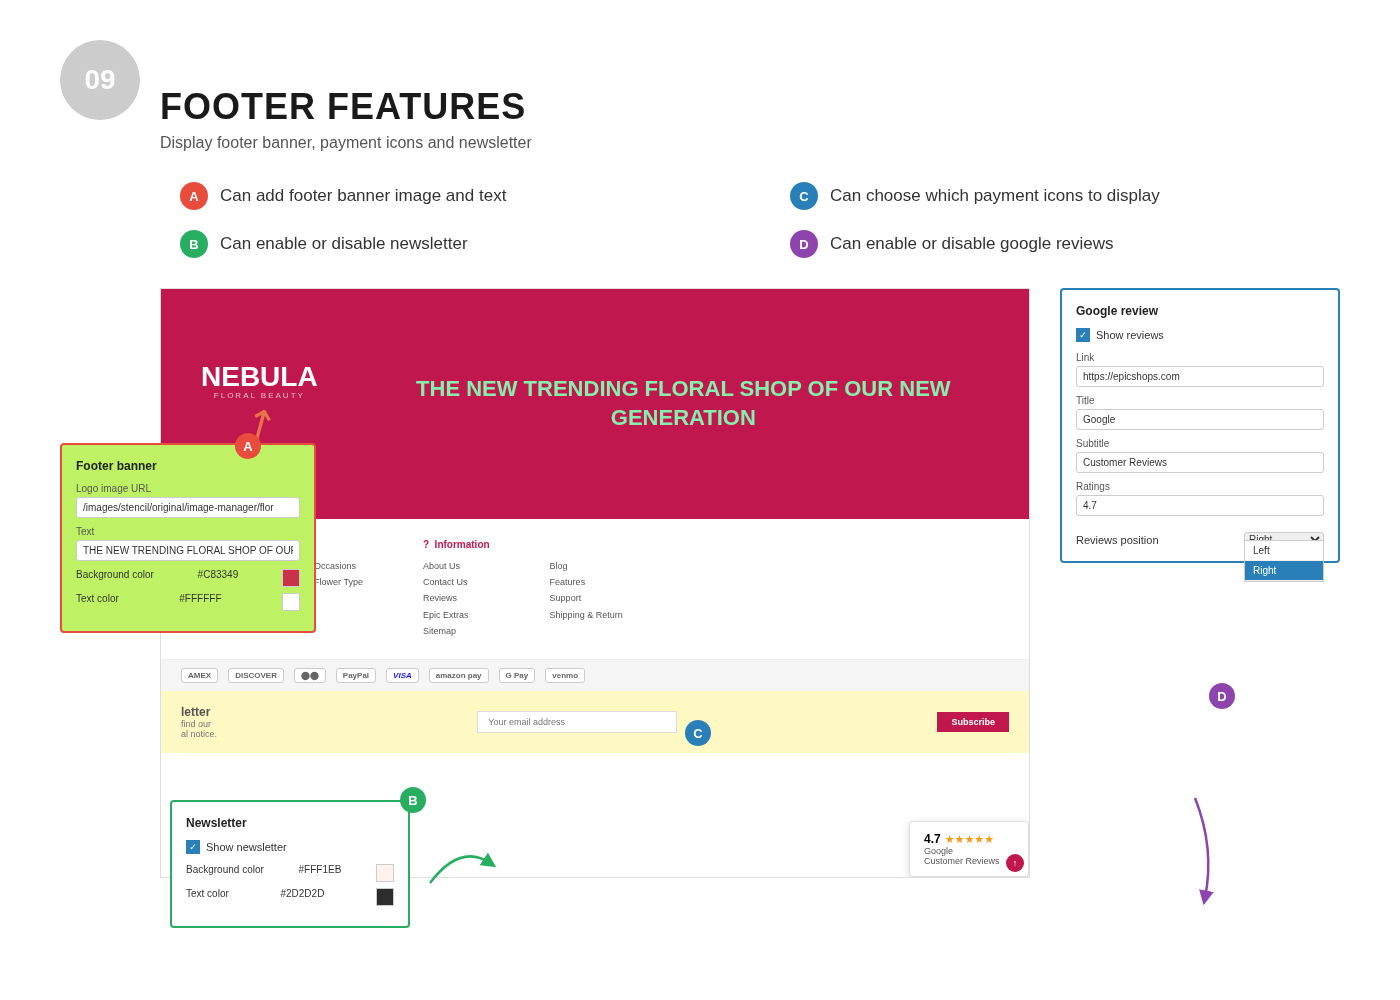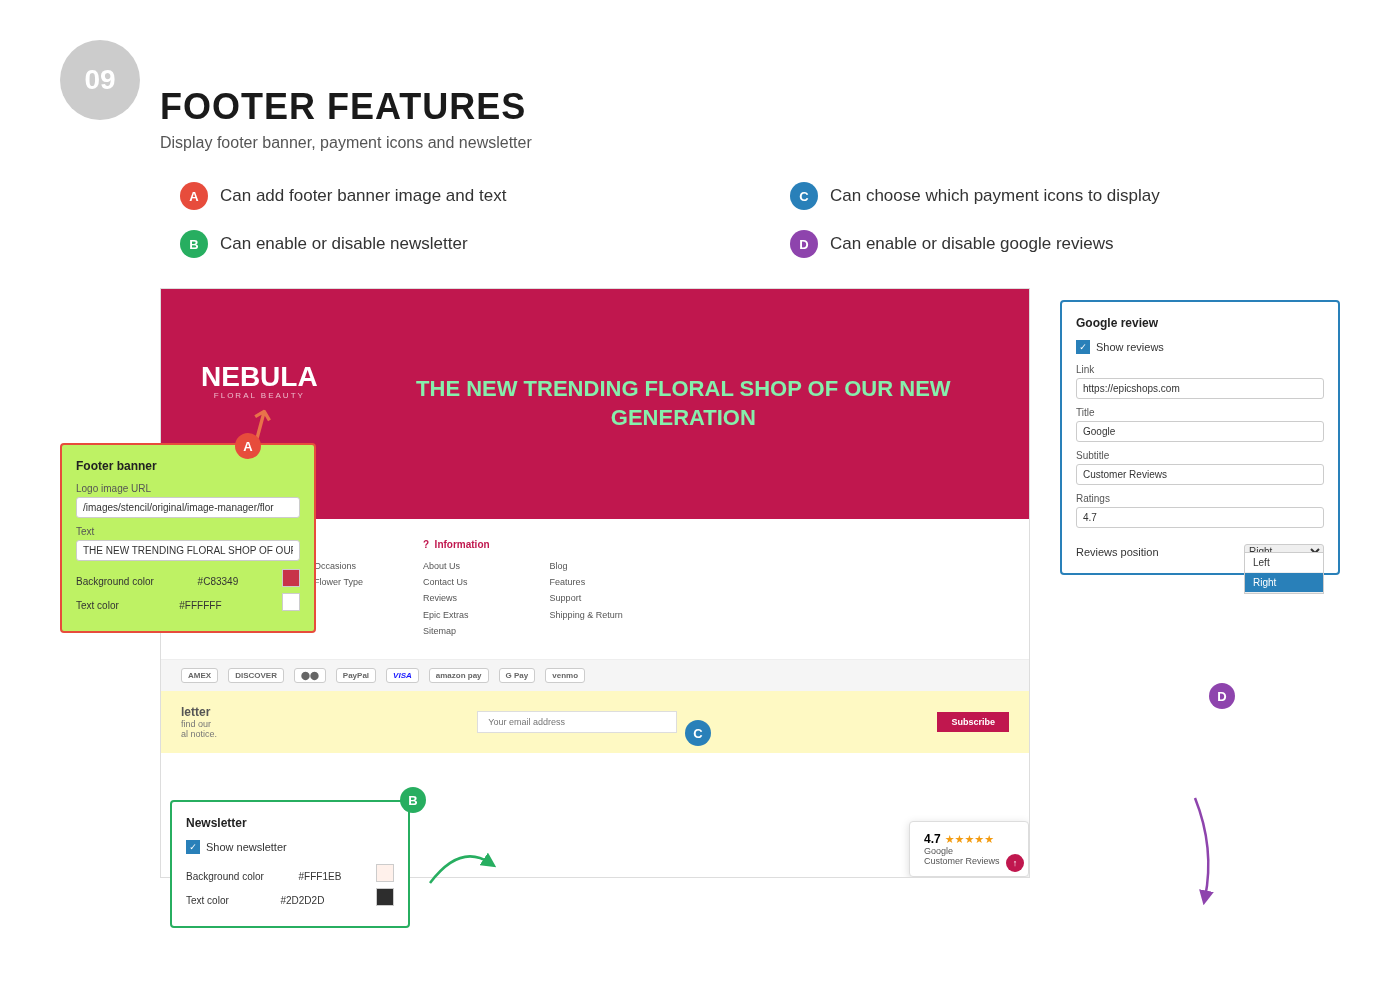--- a/index.html
+++ b/index.html
@@ -304,21 +304,21 @@
       border-radius: 3px;
       padding: 4px 6px;
       font-size: 10px;
       margin-bottom: 8px;
       color: #333;
       background: #fff;
     }
     .panel-color-row {
       display: flex;
       justify-content: space-between;
-      align-items: flex-end;
+      align-items: flex-start;
       margin-bottom: 6px;
       font-size: 10px;
     }
     .color-swatch {
       width: 18px;
       height: 18px;
       border: 1px solid #ccc;
       display: inline-block;
     }
 
@@ -334,21 +334,21 @@
       padding: 14px;
       z-index: 10;
       font-size: 11px;
       color: #333;
     }
 
     
     .panel-google-review {
       position: absolute;
       right: 0;
-      top: 12px;
+      top: 0;
       width: 280px;
       background: #fff;
       border: 2px solid #2980b9;
       border-radius: 4px;
       padding: 14px;
       z-index: 20;
       font-size: 11px;
       color: #333;
     }
 

